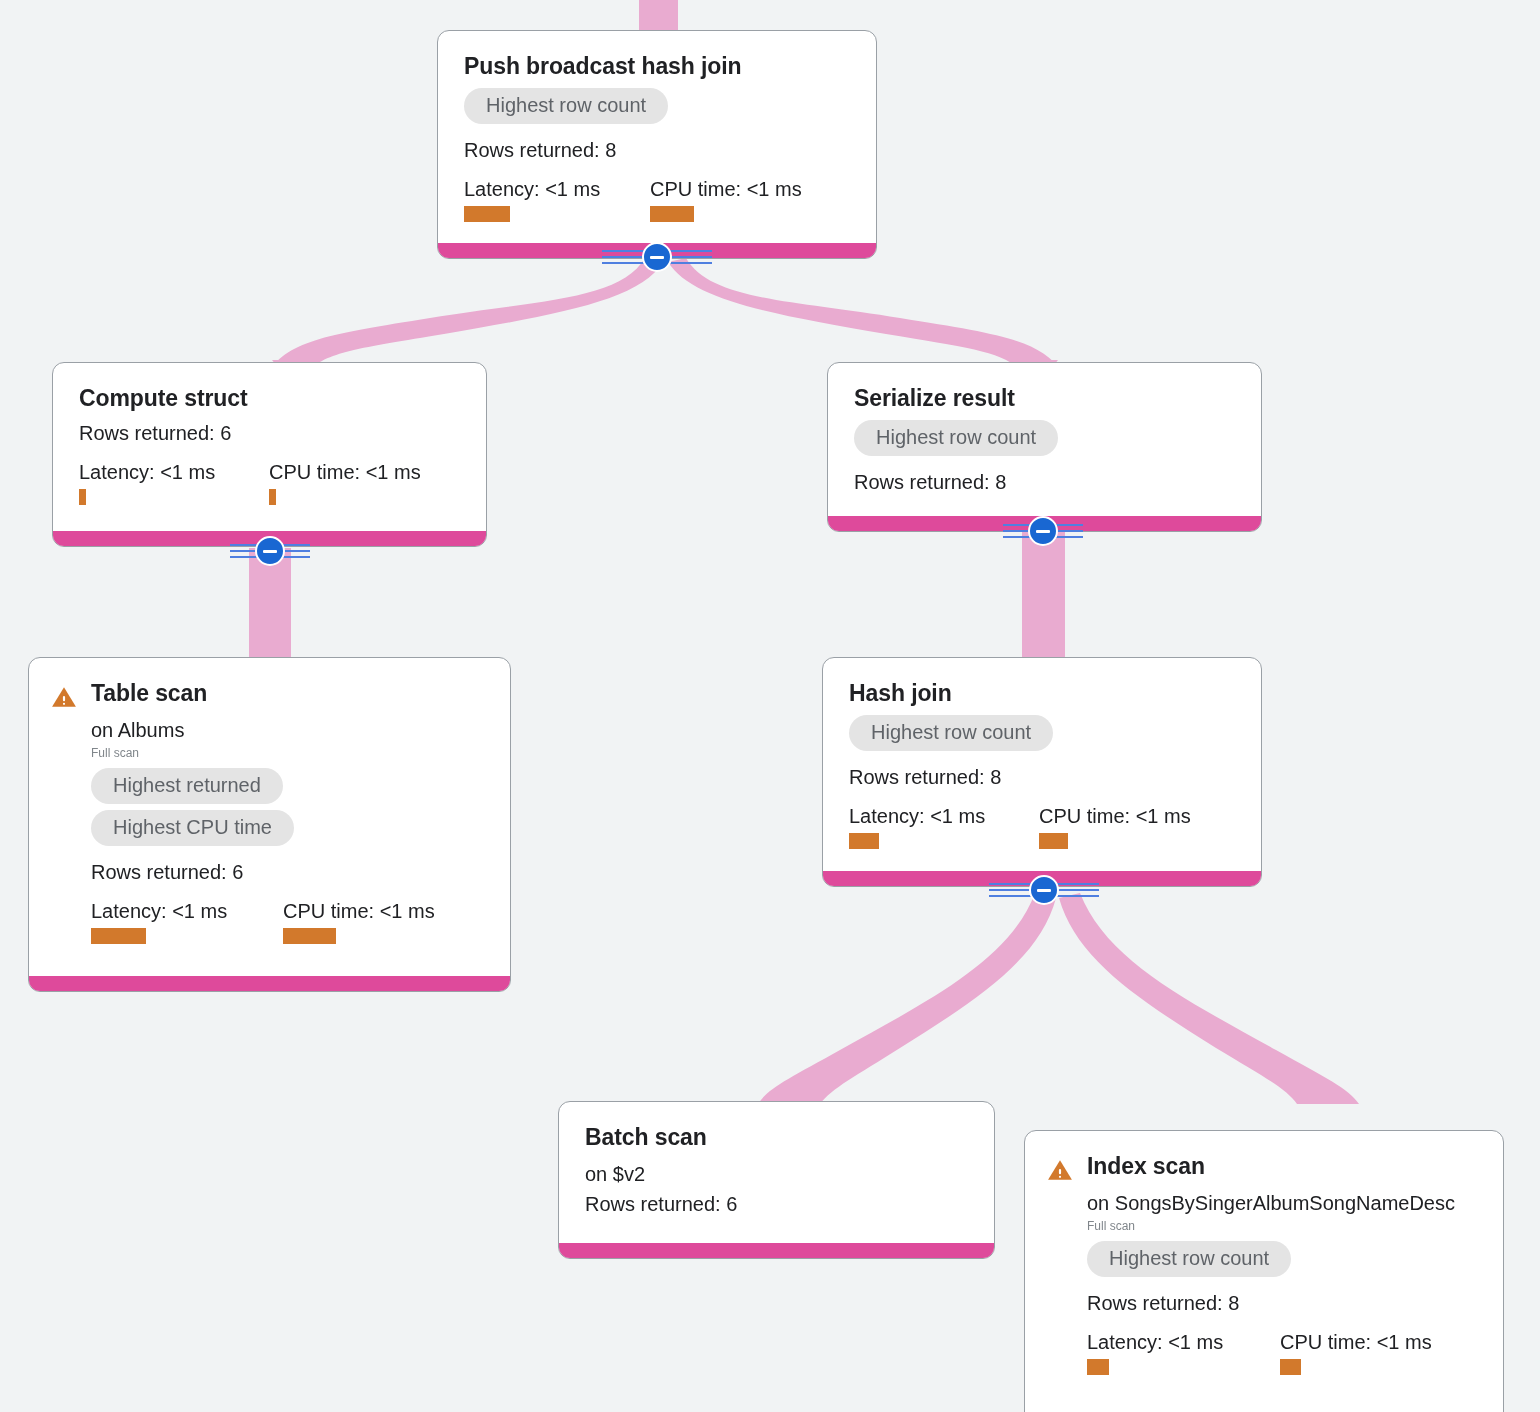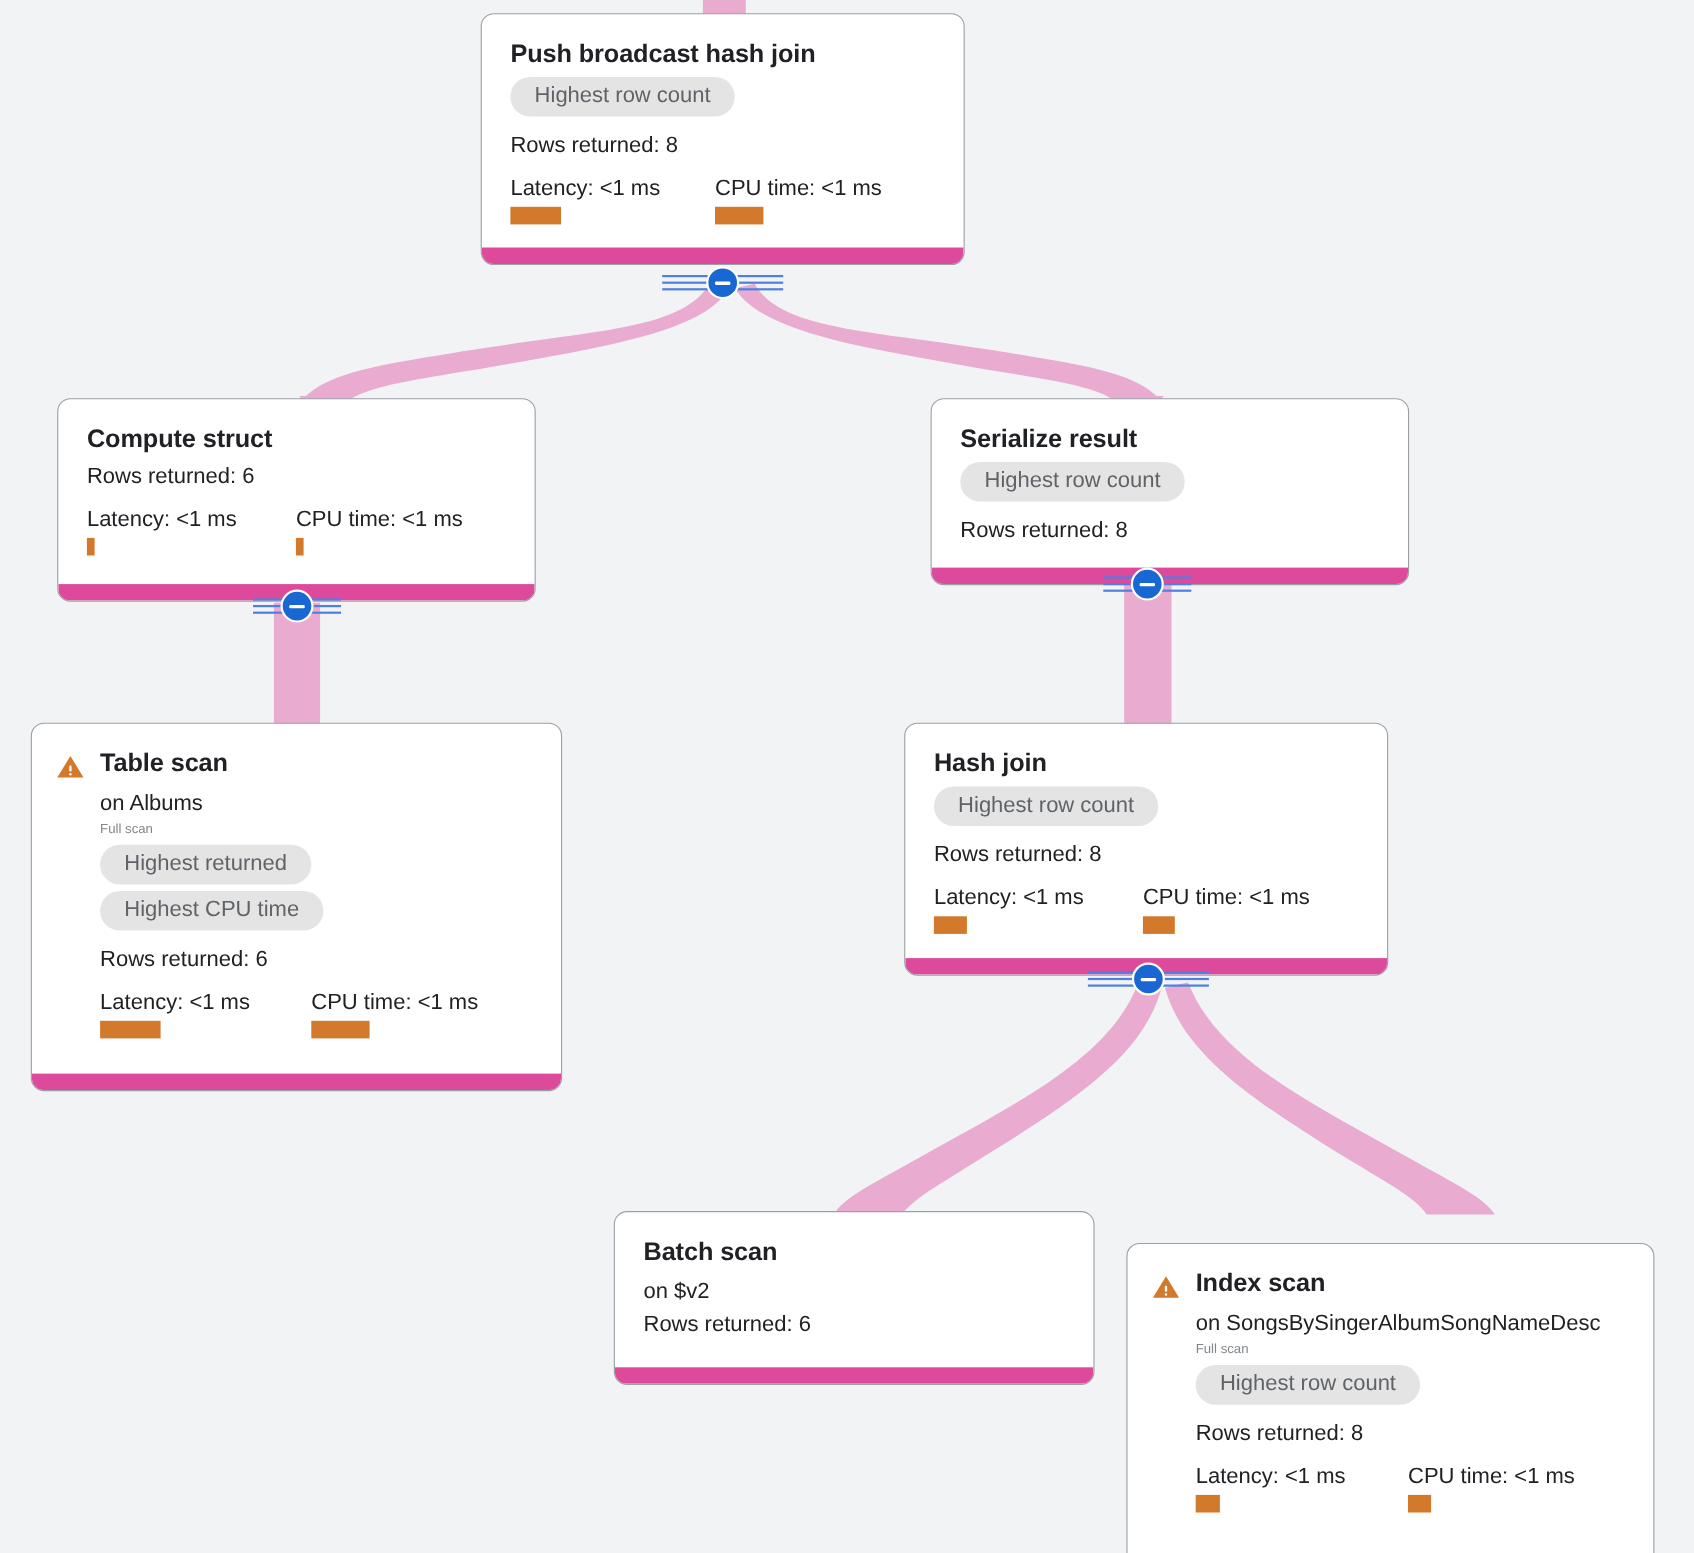--- a/index.html
+++ b/index.html
@@ -209,21 +209,21 @@
              C 980 998, 1040 958, 1056 898 Z" fill="#e9abd0"></path>
 
     <path d="M 1059 898
              C 1076 958, 1136 998, 1216 1048
              C 1262 1076, 1286 1088, 1297 1104
              L 1359 1104
              C 1348 1088, 1326 1078, 1276 1050
              C 1186 1000, 1106 960, 1080 893 Z" fill="#e9abd0"></path>
   </svg>
 
-  <div class="node" id="n-push-broadcast-hash-join" style="left:437px; top:12px; width:440px; height:229px;">
+  <div class="node" id="n-push-broadcast-hash-join" style="left:437px; top:30px; width:440px; height:229px;">
     <div class="node-body">
       <div class="title-row">
         <div class="title-col">
           <div class="node-title">Push broadcast hash join</div>
           <div class="chips">
             <span class="chip">Highest row count</span>
           </div>
           <div class="rows">Rows returned: 8</div>
           <div class="metrics">
             <div class="metric" style="width:186px;">
@@ -256,21 +256,21 @@
               <div class="metric-label">CPU time: &lt;1 ms</div>
               <div class="metric-bar" style="width:7px;"></div>
             </div>
           </div>
         </div>
       </div>
     </div>
     <div class="node-footer"></div>
   </div>
 
-  <div class="node" id="n-serialize-result" style="left:846px; top:362px; width:435px; height:170px;">
+  <div class="node" id="n-serialize-result" style="left:827px; top:362px; width:435px; height:170px;">
     <div class="node-body">
       <div class="title-row">
         <div class="title-col">
           <div class="node-title">Serialize result</div>
           <div class="chips">
             <span class="chip">Highest row count</span>
           </div>
           <div class="rows">Rows returned: 8</div>
         </div>
       </div>

